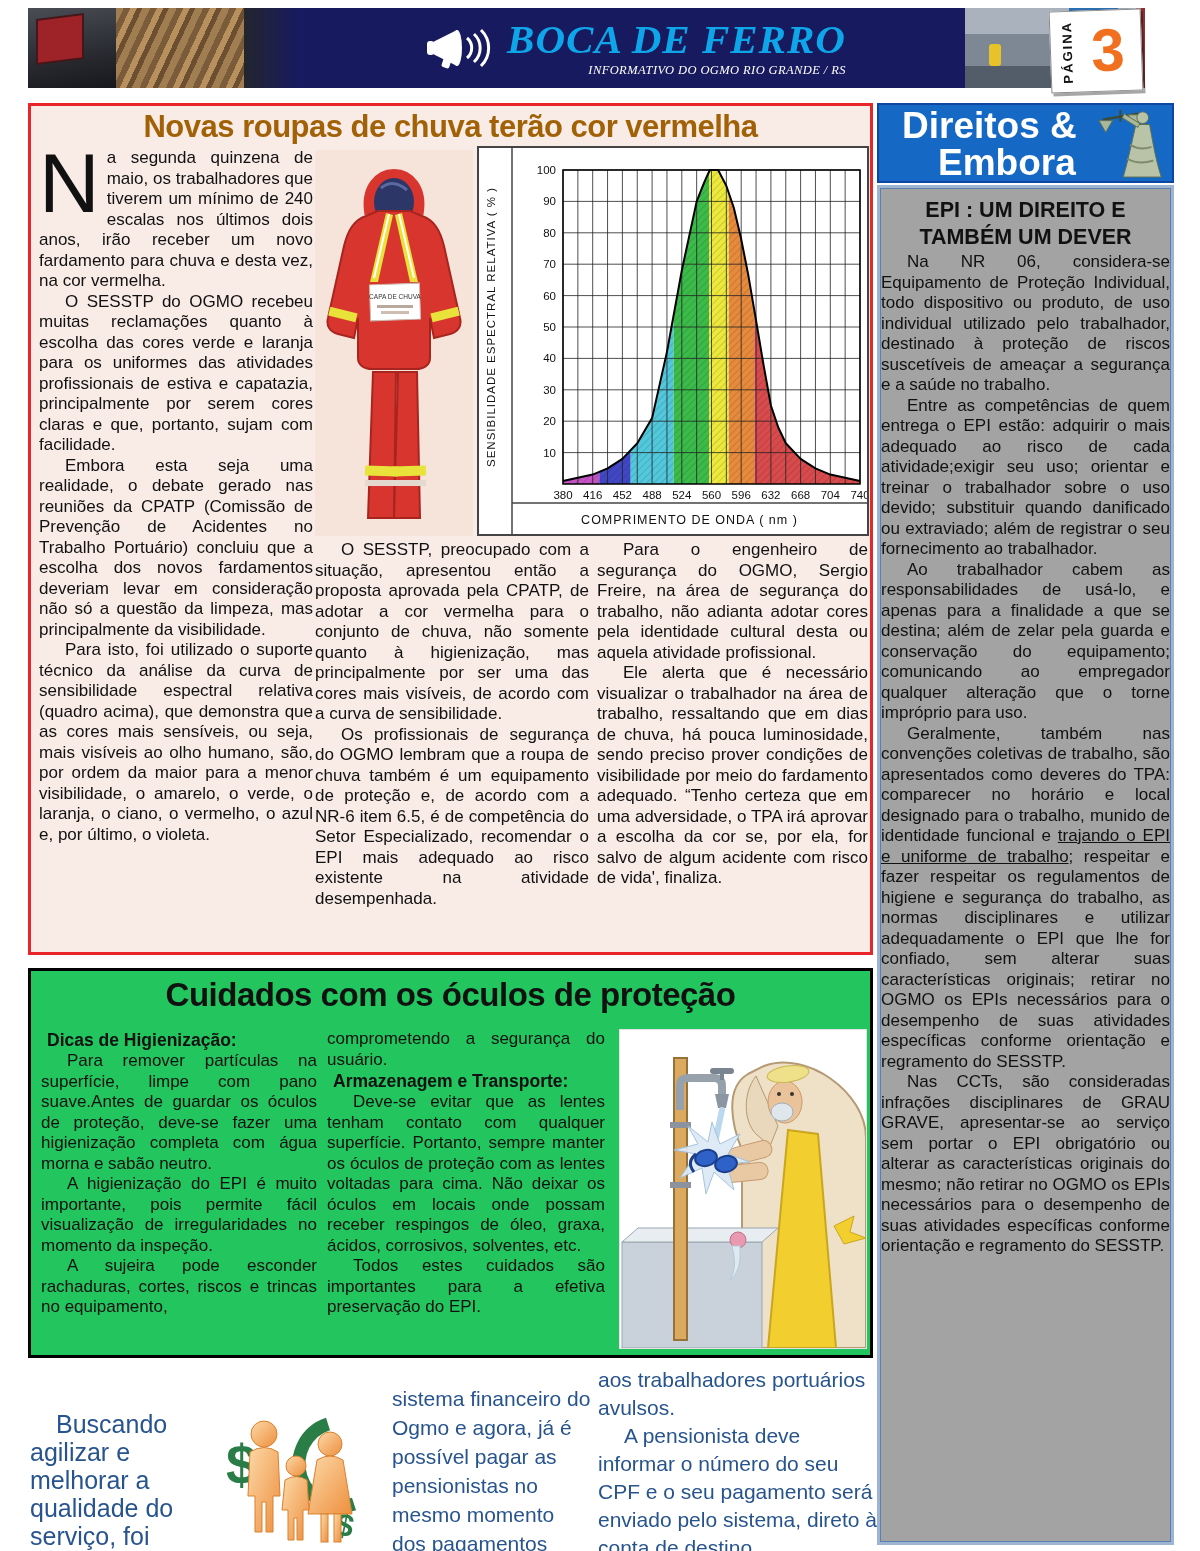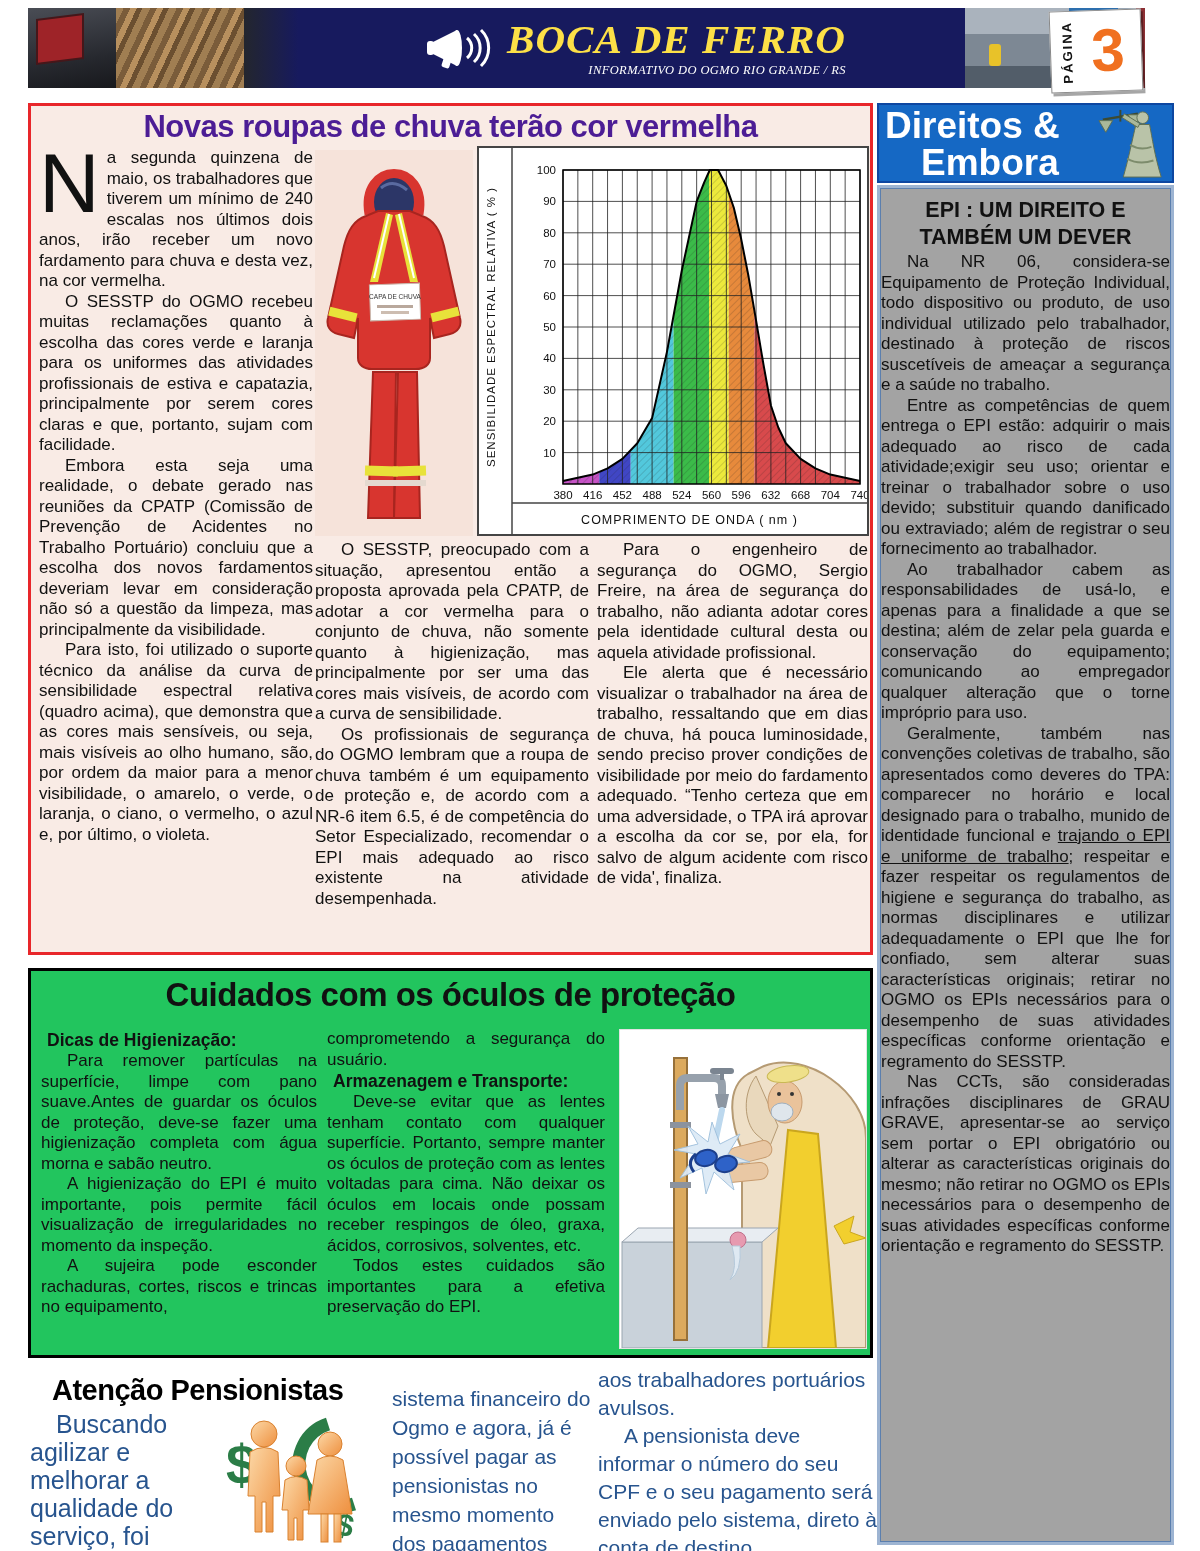--- a/index.html
+++ b/index.html
@@ -10,47 +10,47 @@
   .header{position:absolute;left:28px;top:8px;width:1117px;height:80px;display:flex;overflow:hidden;}
   .hp{position:relative;height:100%;}
   .hp1{width:88px;background:linear-gradient(170deg,#4a4d55,#26282e 65%,#17181c);}
   .hp1::after{content:"";position:absolute;left:10px;top:10px;width:44px;height:42px;background:#9e2328;transform:skewY(-7deg);box-shadow:0 0 0 2px #45171a;}
   .hp2{width:128px;background:repeating-linear-gradient(115deg,#a07e52 0 7px,#7a5c3a 7px 13px,#b8905e 13px 19px,#6b4f30 19px 24px);}
   .hp3{width:64px;background:linear-gradient(90deg,#23262e,#171a5e 85%);}
   .hcenter{flex:1;background:#171a5e;display:flex;align-items:center;justify-content:center;gap:16px;}
   .hp4{width:104px;background:linear-gradient(180deg,#aab3bd 0 32%,#7d8894 32% 72%,#525d69 72%);}
   .hp4::after{content:"";position:absolute;left:24px;top:36px;width:12px;height:22px;background:#e8c229;border-radius:3px;}
   .hp5{width:76px;background:linear-gradient(100deg,#2d6fae 0 55%,#9aa7b4 55% 74%,#8c2f33 74%);}
-  .htitle{color:#fde047;font-size:41px;font-weight:bold;font-style:italic;font-family:"Liberation Serif",serif;letter-spacing:1px;line-height:1;}
+  .htitle{color:#0ea5e9;font-size:41px;font-weight:bold;font-style:italic;font-family:"Liberation Serif",serif;letter-spacing:1px;line-height:1;}
   .hsub{color:#fff;font-style:italic;font-size:12.5px;font-family:"Liberation Serif",serif;text-align:right;margin-top:3px;letter-spacing:.4px;}
   .pagebox{position:absolute;left:1050px;top:10px;width:90px;height:80px;background:#fff;border:1px solid #888;
            transform:rotate(-2deg);display:flex;align-items:center;z-index:6;box-shadow:2px 3px 0 rgba(0,0,0,.35);}
   .pagelabel{writing-mode:vertical-rl;transform:rotate(180deg);font-size:13px;font-weight:bold;letter-spacing:2px;margin-left:9px;}
   .pagenum{flex:1;text-align:center;font-size:60px;font-weight:bold;line-height:1;color:#f07020;}
 
   
   .bp{font-size:17px;line-height:20.5px;text-align:justify;margin:0;text-indent:26px;}
   .noind{text-indent:0;}
 
   
   .art1{position:absolute;left:28px;top:103px;width:845px;height:852px;background:#f9ebe5;
         border:3px solid #e8262a;box-sizing:border-box;}
-  .art1 h1{margin:3px 0 0;text-align:center;font-size:31px;letter-spacing:-.5px;color:#4c1d95;}
+  .art1 h1{margin:3px 0 0;text-align:center;font-size:31px;letter-spacing:-.5px;color:#a16207;}
   .a1c1{position:absolute;left:8px;top:42px;width:274px;}
   .a1c2{position:absolute;left:284px;top:434px;width:274px;}
   .a1c3{position:absolute;left:566px;top:434px;width:271px;}
   .dropcap{float:left;font-size:84px;line-height:62px;margin:4px 7px 0 0;font-weight:400;}
   .suitfig{position:absolute;left:284px;top:44px;width:158px;height:386px;margin:0;}
   .chartfig{position:absolute;left:446px;top:40px;width:392px;height:390px;margin:0;background:#fff;
             border:2px solid #444;box-sizing:border-box;}
   .chartfig svg{width:100%;height:100%;display:block;}
 
   
   .sbhead{position:absolute;left:877px;top:103px;width:297px;height:80px;background:#1568c4;
-          border:2px solid #0d47a1;box-sizing:border-box;color:#fff;overflow:hidden;}
+          border:2px solid #0d47a1;box-sizing:border-box;color:#fff;overflow:hidden;padding-left:17px;}
   .sbh1{font-size:37px;font-weight:bold;line-height:37px;padding:2px 0 0 6px;}
   .sbh2{font-size:37px;font-weight:bold;line-height:37px;padding-left:42px;}
   .statue{position:absolute;right:3px;top:1px;width:72px;height:74px;}
   .sbbox{position:absolute;left:877px;top:185px;width:297px;height:1360px;background:#a3a3a3;
          border:3px solid #9db4d2;box-shadow:inset 0 0 0 1px #5b7fae;box-sizing:border-box;padding:7px 1px;}
   .sbtitle{text-align:center;font-weight:bold;font-size:21.5px;line-height:27px;margin:2px 0 1px;}
   .ul{text-decoration:underline;}
 
   
   .art2{position:absolute;left:28px;top:968px;width:845px;height:390px;border:3px solid #000;
@@ -300,21 +300,20 @@
         <polygon points="92,92 100,114 120,104 108,124 130,132 107,134 114,160 94,142 86,164 82,138 60,148 76,124 54,120 78,114 68,96 88,112" fill="#ddeaf6" stroke="#9fc0dc" opacity="0.95"></polygon>
         <ellipse cx="86" cy="128" rx="11" ry="8" fill="#2e62c8" stroke="#1c3f8c" stroke-width="2" transform="rotate(-12 86 128)"></ellipse>
         <ellipse cx="106" cy="134" rx="11" ry="8" fill="#2e62c8" stroke="#1c3f8c" stroke-width="2" transform="rotate(-12 106 134)"></ellipse>
         <path d="M76,124 q-10,8 -2,18" stroke="#1c3f8c" stroke-width="3" fill="none"></path>
         <circle cx="118" cy="210" r="8" fill="#e79ab0" stroke="#c0718c"></circle>
         <path d="M112,216 q6,22 -2,34 q12,-8 10,-34 Z" fill="#dfe9f2" stroke="#b5c9da"></path>
       </svg>
     </figure>
   </section>
 
-  <div class="pens-title">Atenção Pensionistas</div>
   <div class="pcol1">
     <p class="pind">Buscando agilizar e melhorar a qualidade do serviço, foi realizada alteração no</p>
   </div>
   <figure class="pimg">
     <svg viewBox="0 0 148 140" width="148" height="140" aria-hidden="true">
       <defs>
         <linearGradient id="og" x1="0" y1="0" x2="1" y2="1">
           <stop offset="0" stop-color="#fcd9a8"></stop>
             <stop offset="1" stop-color="#ee8f3e"></stop>
         </linearGradient>

